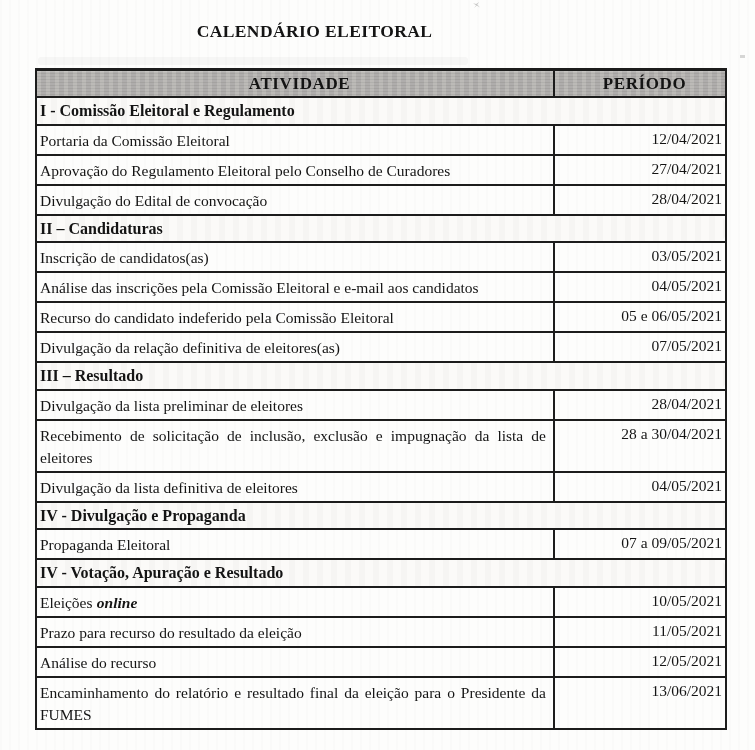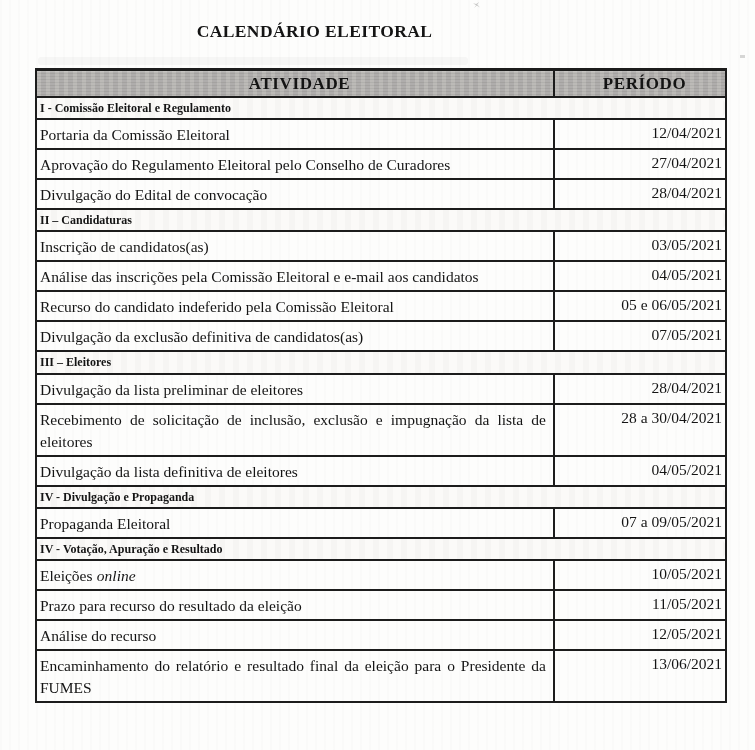--- a/index.html
+++ b/index.html
@@ -63,36 +63,36 @@
       repeating-linear-gradient(0deg, rgba(255,255,255,0.16) 0 1px, rgba(0,0,0,0.05) 1px 3px),
       repeating-linear-gradient(90deg, rgba(255,255,255,0.10) 0 4px, rgba(0,0,0,0.03) 4px 9px);
     font-size: 17px;
     font-weight: bold;
     letter-spacing: 0.6px;
     padding: 3px 0 2px 9px;
     text-align: center;
   }
   td.section {
     font-weight: bold;
-    font-size: 12px;
+    font-size: 16px;
     padding: 2px 4px 2px 3px;
     background:
       repeating-linear-gradient(90deg, rgba(0,0,0,0.018) 0 6px, rgba(0,0,0,0) 6px 14px),
       #fbfaf8;
     line-height: 1.35;
     border-radius: 10px;
   }
   td.activity {
     font-size: 15.5px;
     line-height: 1.42;
     padding: 4px 7px 2px 3px;
     text-align: justify;
     vertical-align: top;
   }
-  td.activity i { margin-left: 0.28em; }
+  td.activity i { margin-left: 0.28em; font-weight: bold; }
   td.period {
     font-size: 15.5px;
     line-height: 1.42;
     padding: 2px 3px;
     text-align: right;
     vertical-align: top;
   }
 </style>
 </head>
 <body>
@@ -140,25 +140,25 @@
       </tr>
       <tr>
         <td class="activity"><span>Análise das inscrições pela Comissão Eleitoral e e-mail aos candidatos</span></td>
         <td class="period">04/05/2021</td>
       </tr>
       <tr>
         <td class="activity"><span>Recurso do candidato indeferido pela Comissão Eleitoral</span></td>
         <td class="period">05 e 06/05/2021</td>
       </tr>
       <tr>
-        <td class="activity"><span>Divulgação da exclusão definitiva de candidatos(as)</span></td>
+        <td class="activity"><span>Divulgação da relação definitiva de eleitores(as)</span></td>
         <td class="period">07/05/2021</td>
       </tr>
       <tr>
-        <td colspan="2" class="section">III – Eleitores</td>
+        <td colspan="2" class="section">III – Resultado</td>
       </tr>
       <tr>
         <td class="activity"><span>Divulgação da lista preliminar de eleitores</span></td>
         <td class="period">28/04/2021</td>
       </tr>
       <tr>
         <td class="activity"><span>Recebimento de solicitação de inclusão, exclusão e impugnação da lista de eleitores</span></td>
         <td class="period">28 a 30/04/2021</td>
       </tr>
       <tr>

